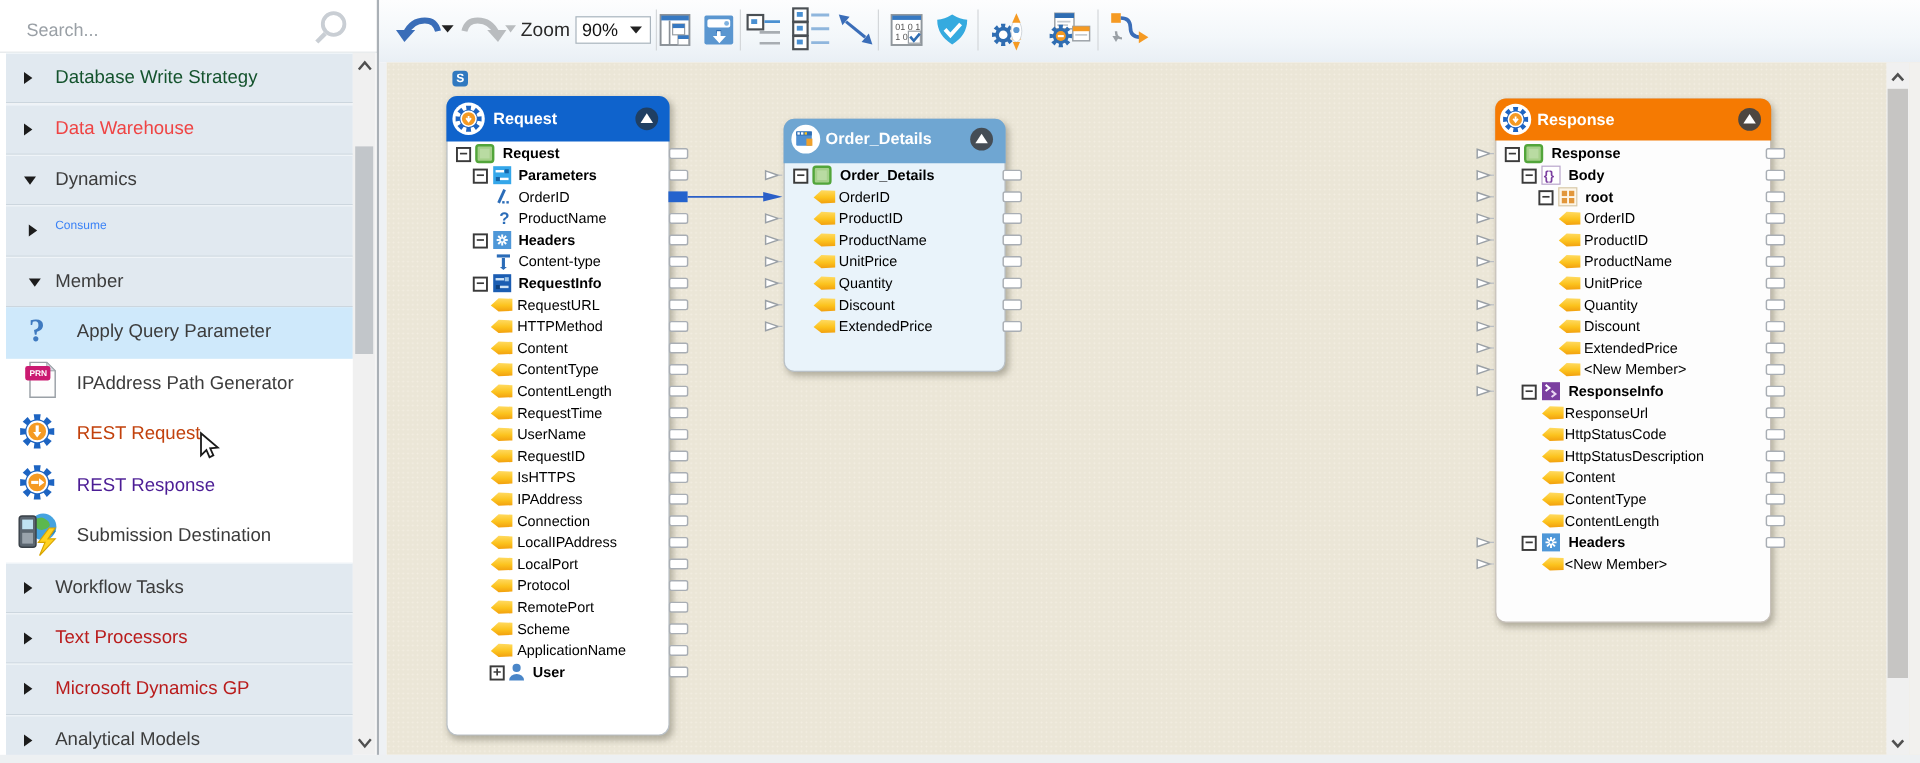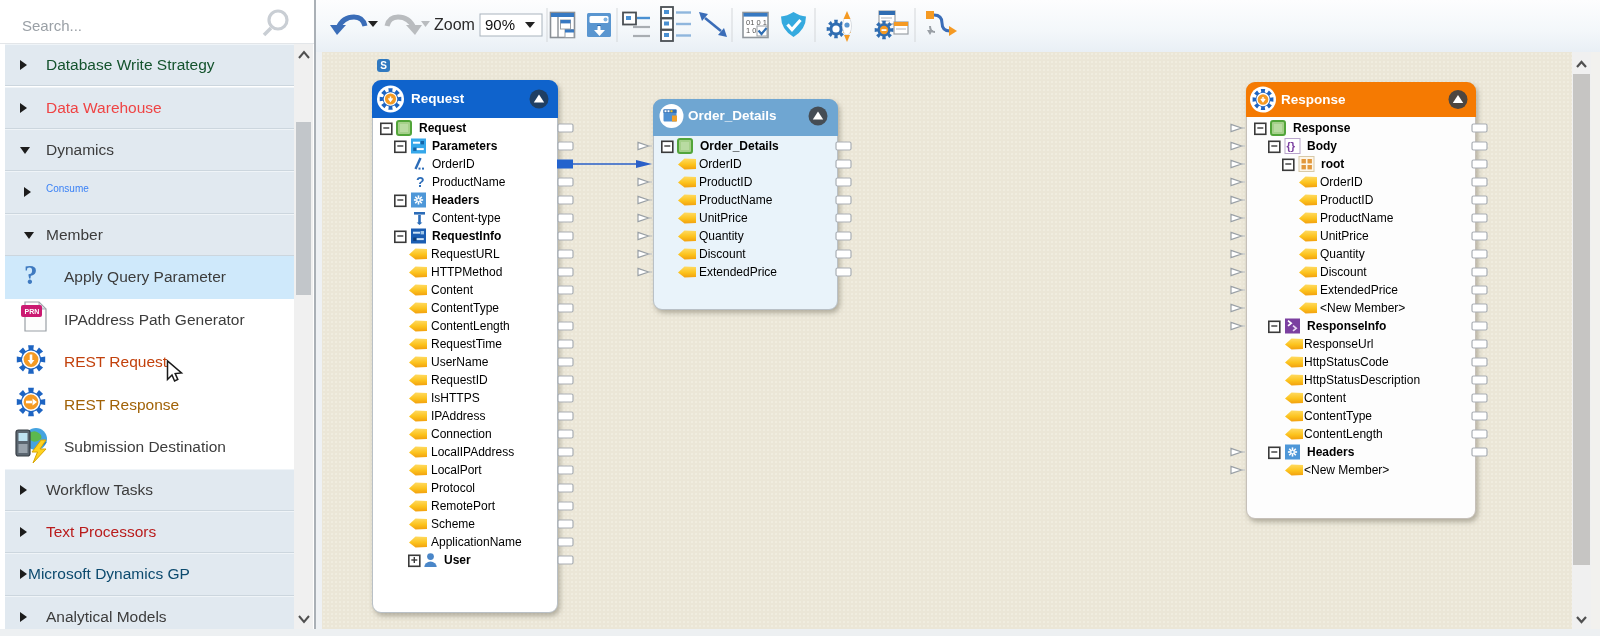--- a/index.html
+++ b/index.html
@@ -22,31 +22,31 @@
     <div style="position:absolute;left:5px;right:22px;top:171.4px;height:42.45px;background:#e1e9f0;border-top:1px solid #eff4f8;border-bottom:1px solid #ccd6de;"></div>
     <div style="position:absolute;left:24px;top:187.4px;width:0;height:0;border-top:5px solid transparent;border-bottom:5px solid transparent;border-left:7px solid #1c1c1c"></div>
     <div style="position:absolute;left:46px;top:183.4px;font-size:10px;color:#3b82f6">Consume</div>
     <div style="position:absolute;left:5px;right:22px;top:213.8px;height:42.45px;background:#e1e9f0;border-top:1px solid #eff4f8;border-bottom:1px solid #ccd6de;"></div>
     <div style="position:absolute;left:24px;top:231.8px;width:0;height:0;border-left:5px solid transparent;border-right:5px solid transparent;border-top:7px solid #1c1c1c"></div>
     <div style="position:absolute;left:46px;top:225.8px;font-size:15.5px;color:#3c3c3c">Member</div>
     <div style="position:absolute;left:5px;right:22px;top:256.2px;height:42.45px;background:#cfe9fb;"></div>
     <div style="position:absolute;left:64px;top:268.2px;font-size:15.5px;color:#3c3c3c">Apply Query Parameter</div>
     <div style="position:absolute;left:64px;top:310.7px;font-size:15.5px;color:#3c3c3c">IPAddress Path Generator</div>
     <div style="position:absolute;left:64px;top:353.2px;font-size:15.5px;color:#c2410c">REST Request</div>
-    <div style="position:absolute;left:64px;top:395.6px;font-size:15.5px;color:#a16207">REST Response</div>
+    <div style="position:absolute;left:64px;top:395.6px;font-size:15.5px;color:#4c1d95">REST Response</div>
     <div style="position:absolute;left:64px;top:438.1px;font-size:15.5px;color:#3c3c3c">Submission Destination</div>
     <div style="position:absolute;left:5px;right:22px;top:468.5px;height:42.45px;background:#e1e9f0;border-top:1px solid #eff4f8;border-bottom:1px solid #ccd6de;"></div>
     <div style="position:absolute;left:20px;top:484.5px;width:0;height:0;border-top:5px solid transparent;border-bottom:5px solid transparent;border-left:7px solid #1c1c1c"></div>
     <div style="position:absolute;left:46px;top:480.5px;font-size:15.5px;color:#3c3c3c">Workflow Tasks</div>
     <div style="position:absolute;left:5px;right:22px;top:511.0px;height:42.45px;background:#e1e9f0;border-top:1px solid #eff4f8;border-bottom:1px solid #ccd6de;"></div>
     <div style="position:absolute;left:20px;top:527.0px;width:0;height:0;border-top:5px solid transparent;border-bottom:5px solid transparent;border-left:7px solid #1c1c1c"></div>
     <div style="position:absolute;left:46px;top:523.0px;font-size:15.5px;color:#b91c1c">Text Processors</div>
     <div style="position:absolute;left:5px;right:22px;top:553.4px;height:42.45px;background:#e1e9f0;border-top:1px solid #eff4f8;border-bottom:1px solid #ccd6de;"></div>
     <div style="position:absolute;left:20px;top:569.4px;width:0;height:0;border-top:5px solid transparent;border-bottom:5px solid transparent;border-left:7px solid #1c1c1c"></div>
-    <div style="position:absolute;left:28px;top:565.4px;font-size:15.5px;color:#0c4a6e">Microsoft Dynamics GP</div>
+    <div style="position:absolute;left:46px;top:565.4px;font-size:15.5px;color:#b91c1c">Microsoft Dynamics GP</div>
     <div style="position:absolute;left:5px;right:22px;top:595.9px;height:42.45px;background:#e1e9f0;border-top:1px solid #eff4f8;border-bottom:1px solid #ccd6de;"></div>
     <div style="position:absolute;left:20px;top:611.9px;width:0;height:0;border-top:5px solid transparent;border-bottom:5px solid transparent;border-left:7px solid #1c1c1c"></div>
     <div style="position:absolute;left:46px;top:607.9px;font-size:15.5px;color:#3c3c3c">Analytical Models</div>
 
   <div class="abs" style="left:294px;top:44px;width:19px;height:585px;background:#f0f0f0"></div>
   <div class="abs" style="left:296px;top:122px;width:15px;height:173px;background:#c2c6ca"></div>
 
 <svg width="316" height="636" style="position:absolute;left:0;top:0" xmlns="http://www.w3.org/2000/svg">
 
  <circle cx="278" cy="20" r="9" fill="none" stroke="#c9ced4" stroke-width="3.2"></circle>

